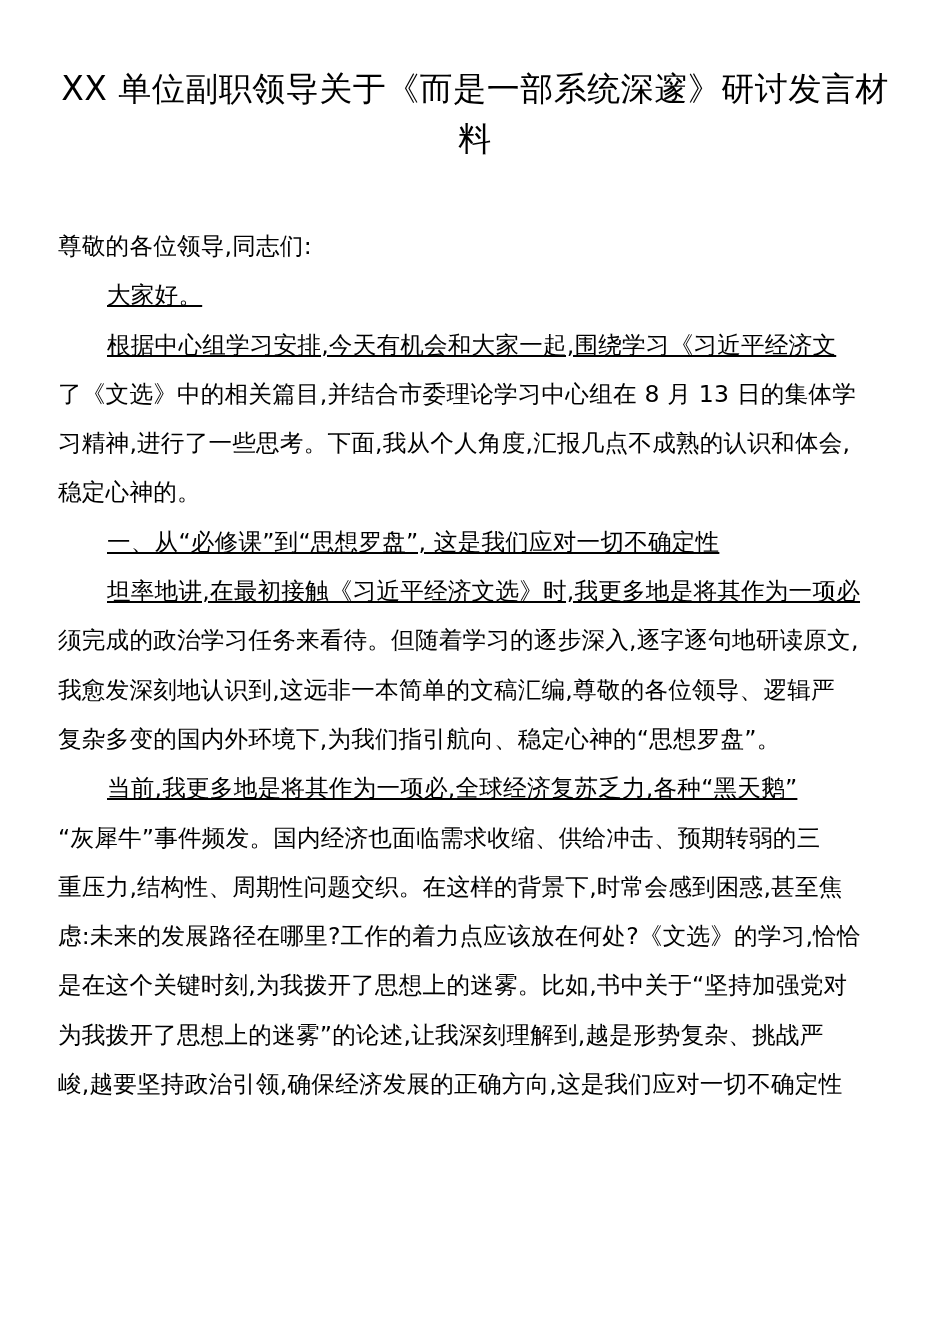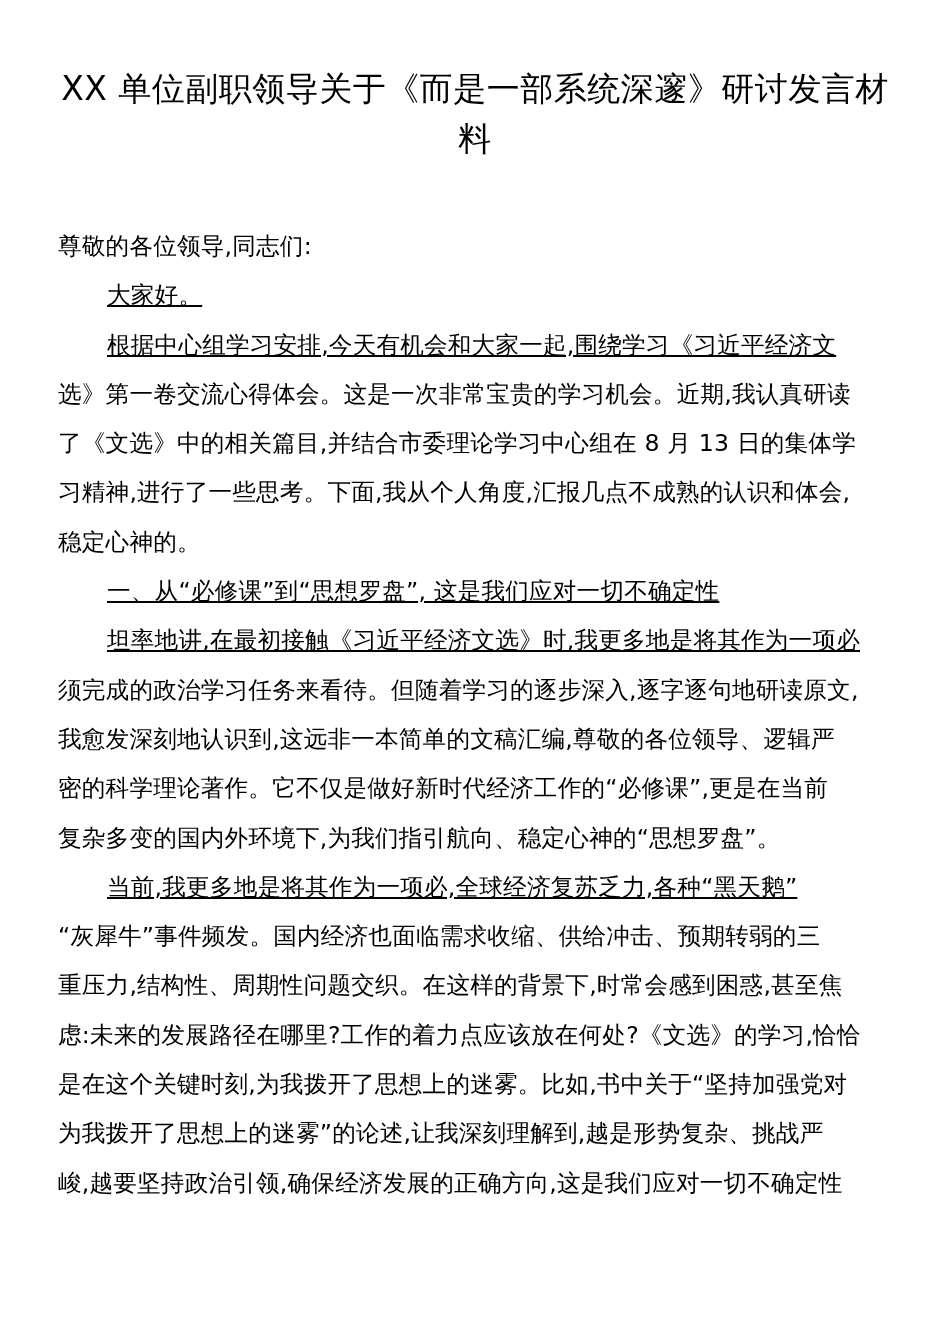--- a/index.html
+++ b/index.html
@@ -18,29 +18,27 @@
 
 <div class="page">
   <h1 class="title">
     <div>XX 单位副职领导关于《而是一部系统深邃》研讨发言材</div>
     <div>料</div>
   </h1>
   <div class="lines" id="lines">
       <div class="line">尊敬的各位领导,同志们:</div>
       <div class="line indent">大家好。</div>
       <div class="line indent">根据中心组学习安排,今天有机会和大家一起,围绕学习《习近平经济文</div>
-      <div class="line">选》第一卷交流心得体会。这是一次非常宝贵的学习机会。近期,我认真研读</div>
       <div class="line">了《文选》中的相关篇目,并结合市委理论学习中心组在 8 月 13 日的集体学</div>
       <div class="line">习精神,进行了一些思考。下面,我从个人角度,汇报几点不成熟的认识和体会,</div>
       <div class="line">稳定心神的。</div>
       <div class="line indent">一、从“必修课”到“思想罗盘”, 这是我们应对一切不确定性</div>
       <div class="line indent">坦率地讲,在最初接触《习近平经济文选》时,我更多地是将其作为一项必</div>
       <div class="line">须完成的政治学习任务来看待。但随着学习的逐步深入,逐字逐句地研读原文,</div>
       <div class="line">我愈发深刻地认识到,这远非一本简单的文稿汇编,尊敬的各位领导、逻辑严</div>
-      <div class="line">密的科学理论著作。它不仅是做好新时代经济工作的“必修课”,更是在当前</div>
       <div class="line">复杂多变的国内外环境下,为我们指引航向、稳定心神的“思想罗盘”。</div>
       <div class="line indent">当前,我更多地是将其作为一项必,全球经济复苏乏力,各种“黑天鹅”</div>
       <div class="line">“灰犀牛”事件频发。国内经济也面临需求收缩、供给冲击、预期转弱的三</div>
       <div class="line">重压力,结构性、周期性问题交织。在这样的背景下,时常会感到困惑,甚至焦</div>
       <div class="line">虑:未来的发展路径在哪里?工作的着力点应该放在何处?《文选》的学习,恰恰</div>
       <div class="line">是在这个关键时刻,为我拨开了思想上的迷雾。比如,书中关于“坚持加强党对</div>
       <div class="line">为我拨开了思想上的迷雾”的论述,让我深刻理解到,越是形势复杂、挑战严</div>
       <div class="line">峻,越要坚持政治引领,确保经济发展的正确方向,这是我们应对一切不确定性</div>
     </div>
 </div>

